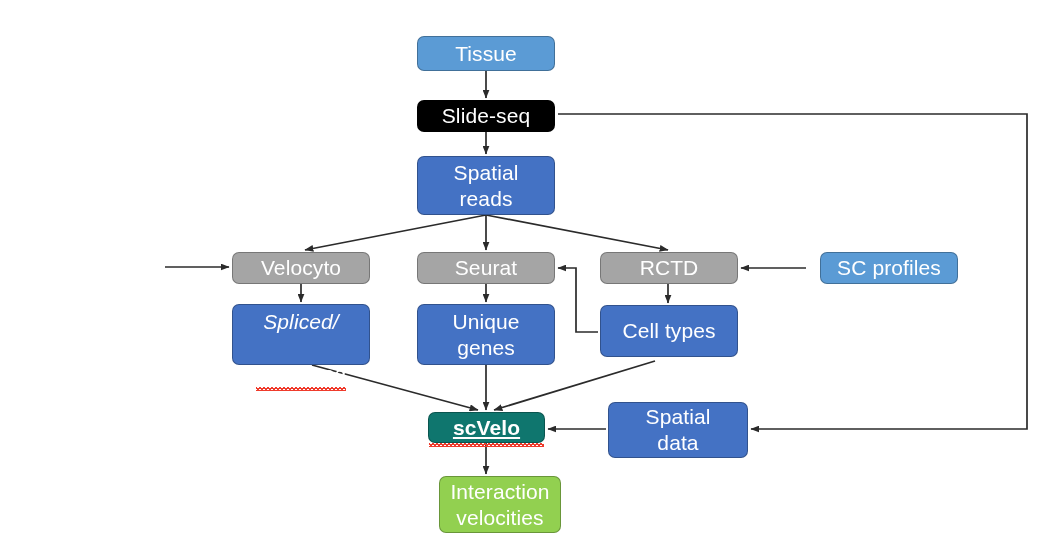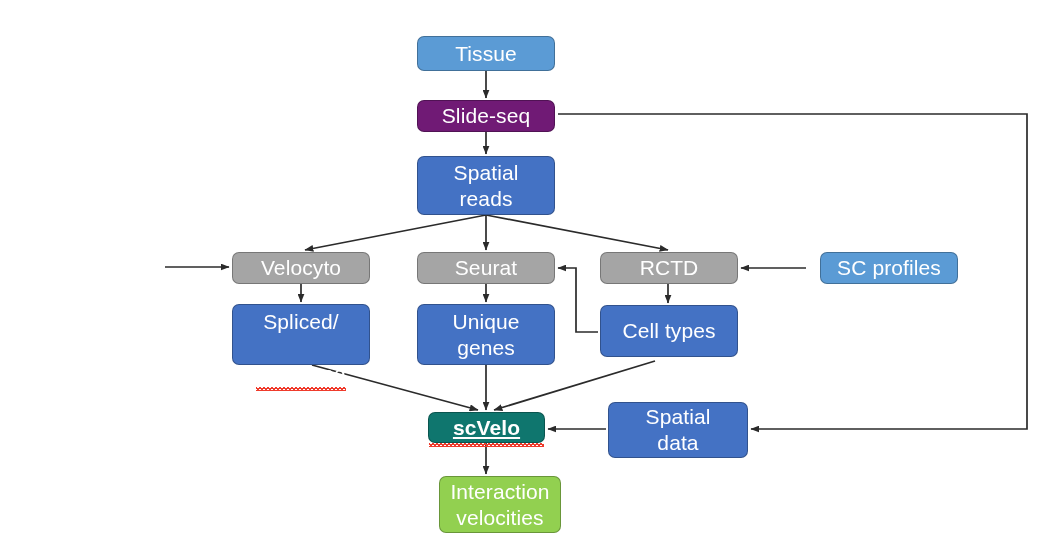--- a/index.html
+++ b/index.html
@@ -101,21 +101,21 @@
       <path d="M606,429 L548,429"></path>
       <path d="M486,443 L486,474"></path>
       <path d="M558,114 L1027,114 L1027,429 L751,429"></path>
     </g>
   </svg>
 
   <div class="node-box" style="left:417px; top:36px; width:138px; height:35px; background:#5B9BD5;">
     <span class="node-label">Tissue</span>
   </div>
 
-  <div class="node-box" style="left:417px; top:100px; width:138px; height:32px; background:#701a75;">
+  <div class="node-box" style="left:417px; top:100px; width:138px; height:32px; background:#000000;">
     <span class="node-label">Slide-seq</span>
   </div>
 
   <div class="node-box" style="left:417px; top:156px; width:138px; height:59px; background:#4472C4;">
     <span class="node-label">Spatial
 reads</span>
   </div>
 
 
   <div class="node-box" style="left:232px; top:252px; width:138px; height:32px; background:#A5A5A5;">
@@ -127,21 +127,21 @@
   </div>
 
   <div class="node-box" style="left:600px; top:252px; width:138px; height:32px; background:#A5A5A5;">
     <span class="node-label">RCTD</span>
   </div>
 
   <div class="node-box" style="left:808px; top:252px; width:138px; height:32px; background:#5B9BD5;margin-left:12px;">
     <span class="node-label">SC profiles</span>
   </div>
 
-  <div class="node-box" style="left:232px; top:304px; width:138px; height:61px; background:#4472C4;">
+  <div class="node-box" style="left:232px; top:304px; width:138px; height:61px; background:#4472C4;font-style:italic;">
     <span class="node-label">
       <span>Spliced/</span><br>
       <span class="misspelled">unspliced</span>
     </span>
   </div>
 
   <div class="node-box" style="left:417px; top:304px; width:138px; height:61px; background:#4472C4;">
     <span class="node-label">Unique
 genes</span>
   </div>

